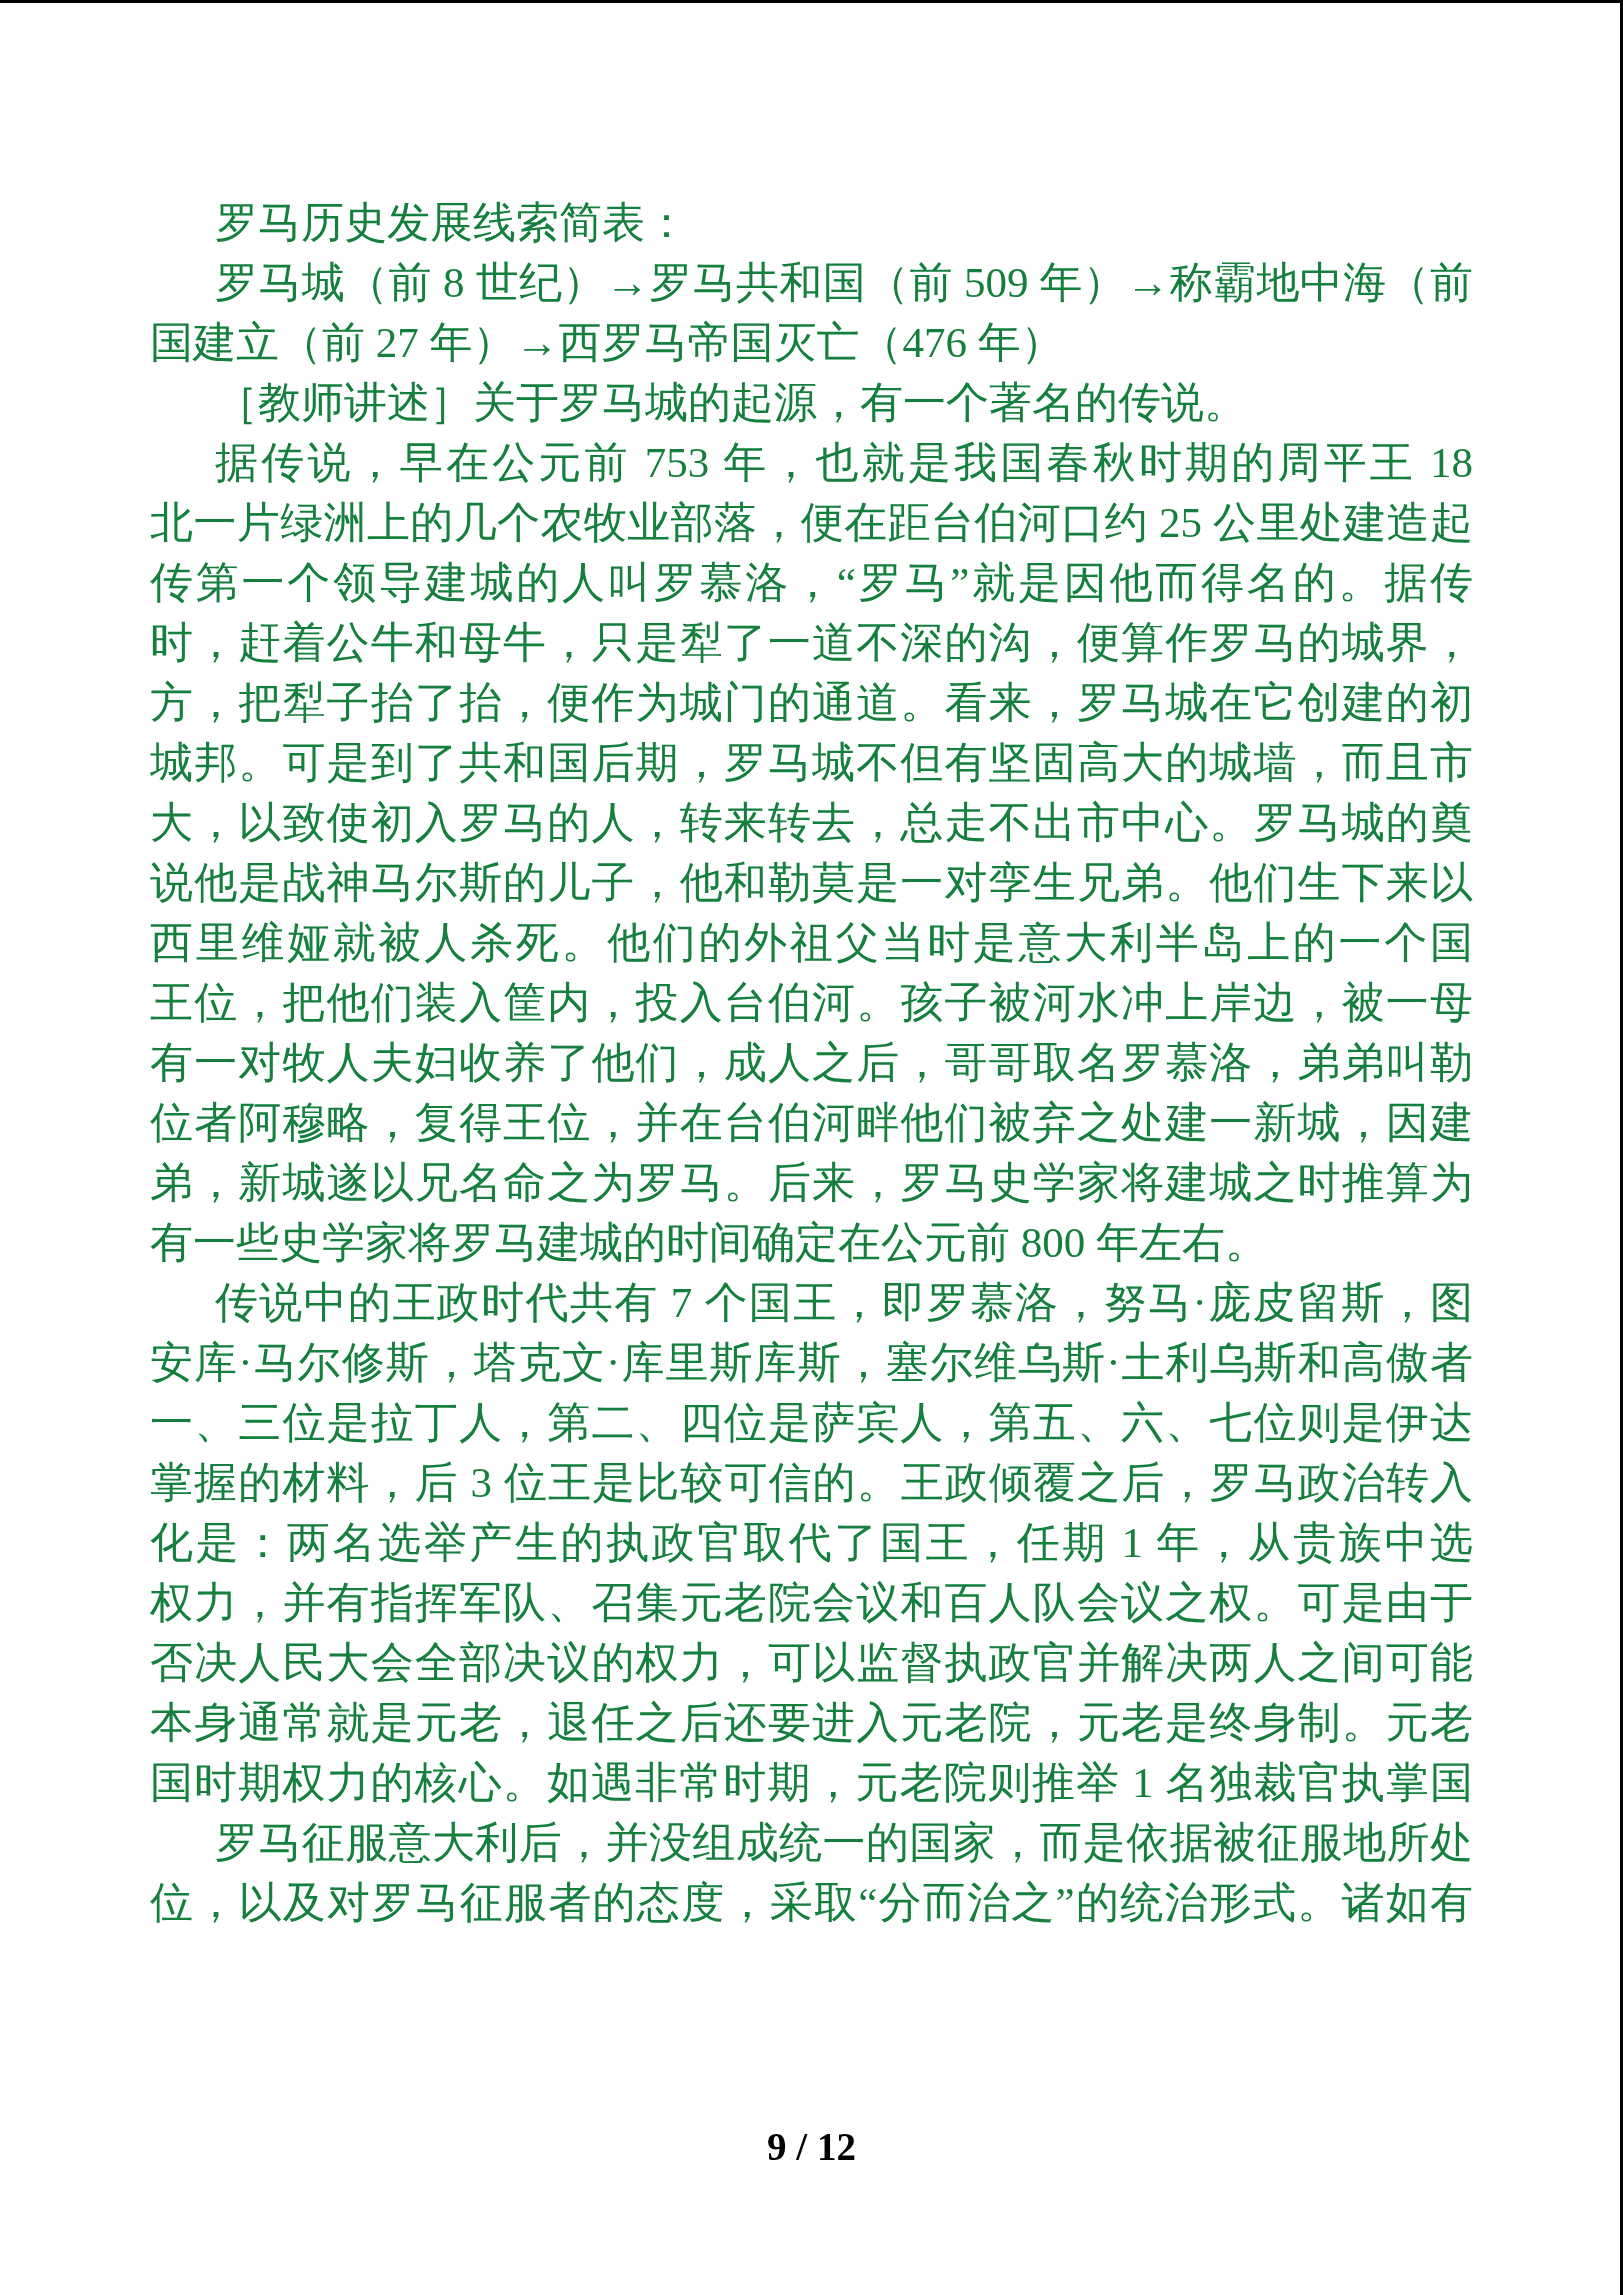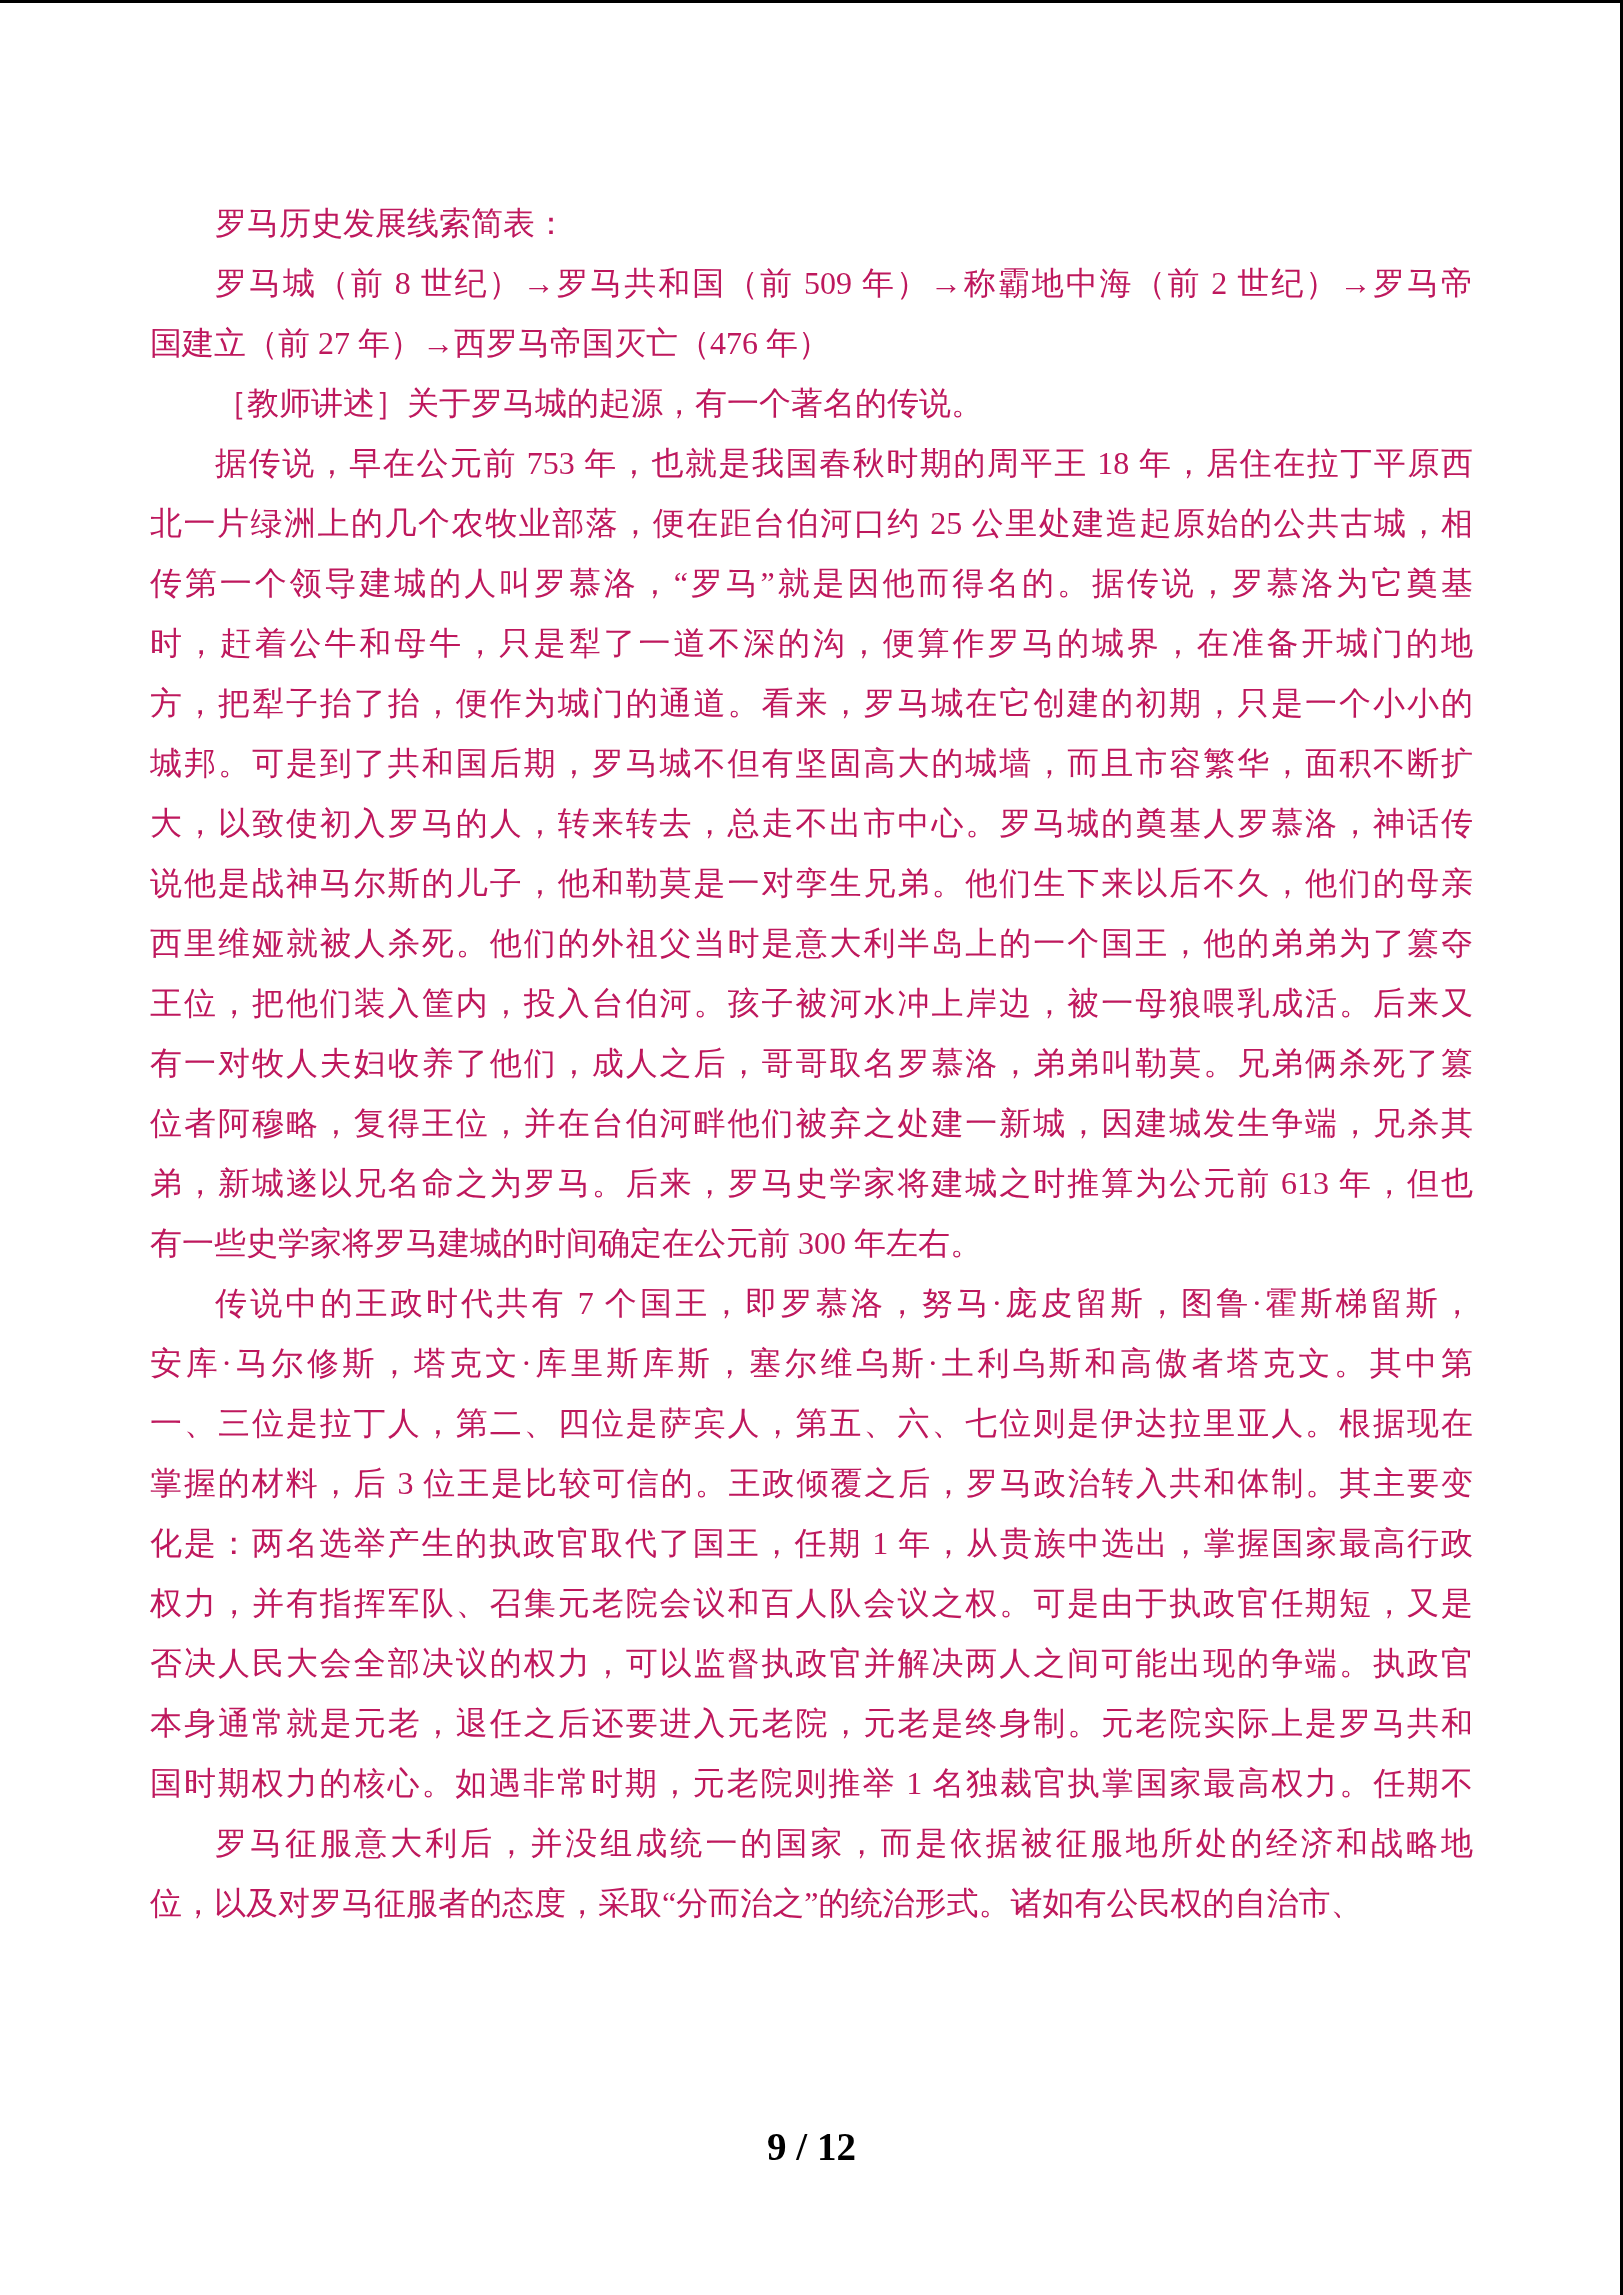--- a/index.html
+++ b/index.html
@@ -30,22 +30,22 @@
   }
   .text-block {
     position: absolute;
     top: 193px;
     left: 150px;
     width: 1323px;
   }
   .line {
     height: 60px;
     line-height: 60px;
-    font-size: 32px;
-    color: #be185d;
+    font-size: 43px;
+    color: #15803d;
     text-align: justify;
     text-align-last: left;
     overflow: hidden;
   }
   .line.fill {
     text-align-last: justify;
   }
   .line.indent {
     text-indent: 65px;
   }
@@ -79,21 +79,21 @@
       <div class="line fill">时，赶着公牛和母牛，只是犁了一道不深的沟，便算作罗马的城界，在准备开城门的地</div>
       <div class="line fill">方，把犁子抬了抬，便作为城门的通道。看来，罗马城在它创建的初期，只是一个小小的</div>
       <div class="line fill">城邦。可是到了共和国后期，罗马城不但有坚固高大的城墙，而且市容繁华，面积不断扩</div>
       <div class="line fill">大，以致使初入罗马的人，转来转去，总走不出市中心。罗马城的奠基人罗慕洛，神话传</div>
       <div class="line fill">说他是战神马尔斯的儿子，他和勒莫是一对孪生兄弟。他们生下来以后不久，他们的母亲</div>
       <div class="line fill">西里维娅就被人杀死。他们的外祖父当时是意大利半岛上的一个国王，他的弟弟为了篡夺</div>
       <div class="line fill">王位，把他们装入筐内，投入台伯河。孩子被河水冲上岸边，被一母狼喂乳成活。后来又</div>
       <div class="line fill">有一对牧人夫妇收养了他们，成人之后，哥哥取名罗慕洛，弟弟叫勒莫。兄弟俩杀死了篡</div>
       <div class="line fill">位者阿穆略，复得王位，并在台伯河畔他们被弃之处建一新城，因建城发生争端，兄杀其</div>
       <div class="line fill">弟，新城遂以兄名命之为罗马。后来，罗马史学家将建城之时推算为公元前 613 年，但也</div>
-      <div class="line">有一些史学家将罗马建城的时间确定在公元前 300 年左右。</div>
+      <div class="line">有一些史学家将罗马建城的时间确定在公元前 800 年左右。</div>
       <div class="line fill indent">传说中的王政时代共有 7 个国王，即罗慕洛，努马·庞皮留斯，图鲁·霍斯梯留斯，</div>
       <div class="line fill">安库·马尔修斯，塔克文·库里斯库斯，塞尔维乌斯·土利乌斯和高傲者塔克文。其中第</div>
       <div class="line fill">一、三位是拉丁人，第二、四位是萨宾人，第五、六、七位则是伊达拉里亚人。根据现在</div>
       <div class="line fill">掌握的材料，后 3 位王是比较可信的。王政倾覆之后，罗马政治转入共和体制。其主要变</div>
       <div class="line fill">化是：两名选举产生的执政官取代了国王，任期 1 年，从贵族中选出，掌握国家最高行政</div>
       <div class="line fill">权力，并有指挥军队、召集元老院会议和百人队会议之权。可是由于执政官任期短，又是</div>
       <div class="line fill">否决人民大会全部决议的权力，可以监督执政官并解决两人之间可能出现的争端。执政官</div>
       <div class="line fill">本身通常就是元老，退任之后还要进入元老院，元老是终身制。元老院实际上是罗马共和</div>
       <div class="line fill">国时期权力的核心。如遇非常时期，元老院则推举 1 名独裁官执掌国家最高权力。任期不</div>
       <div class="line fill indent">罗马征服意大利后，并没组成统一的国家，而是依据被征服地所处的经济和战略地</div>

